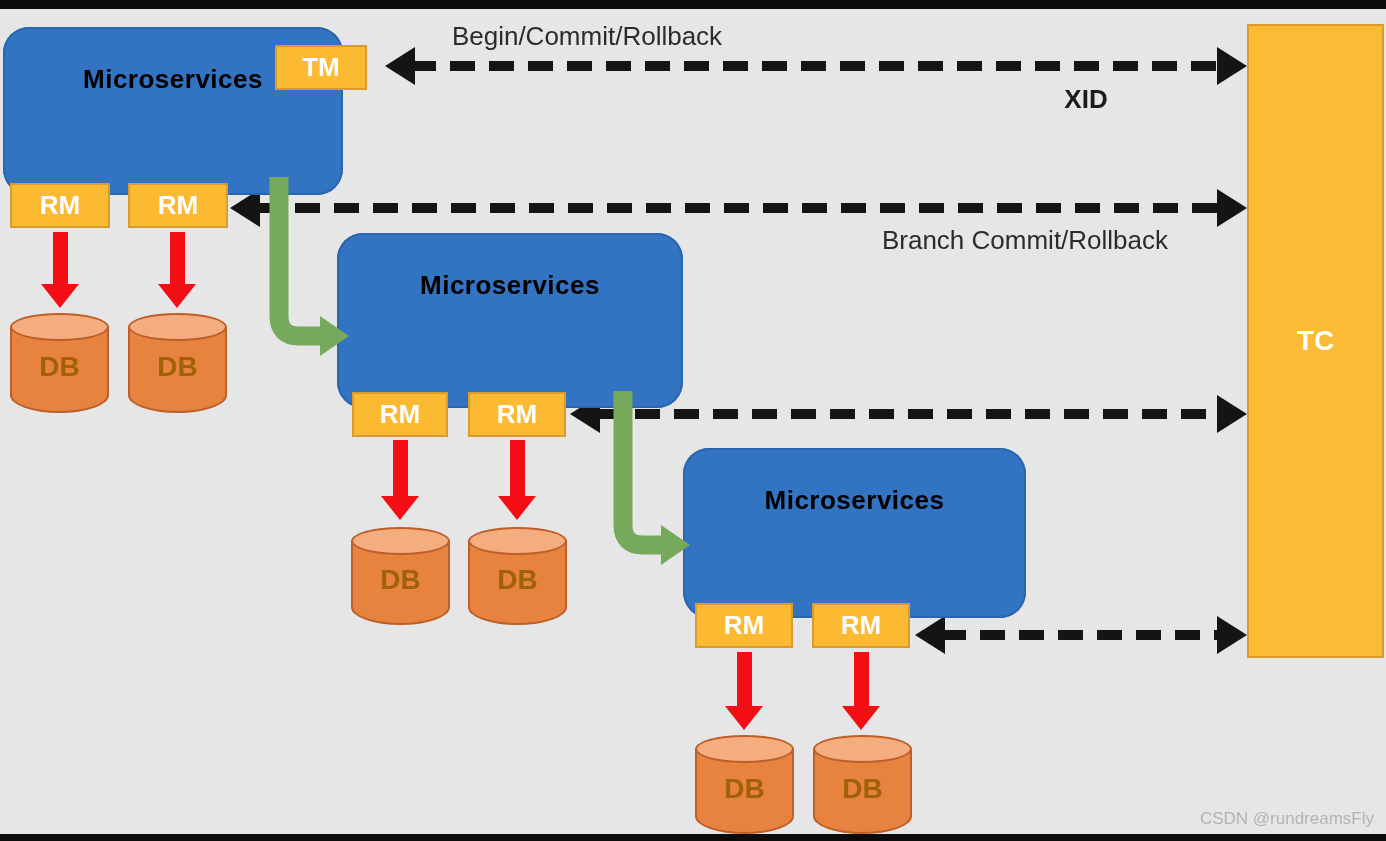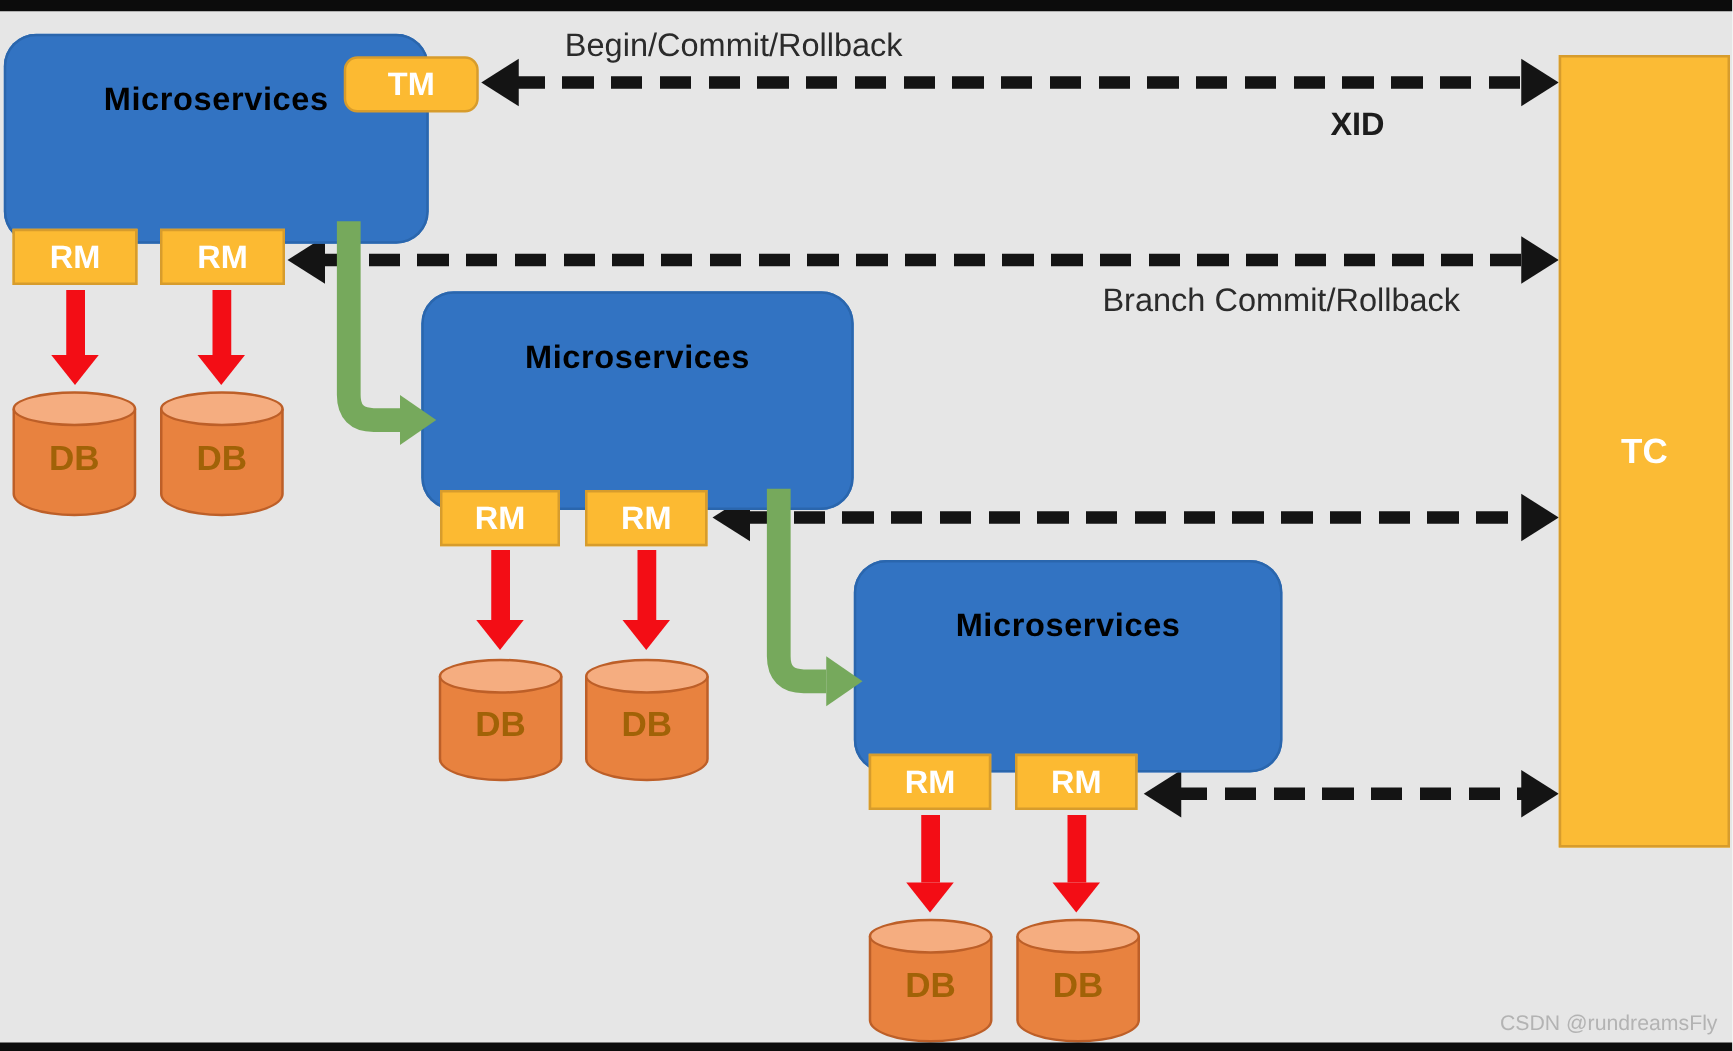--- a/index.html
+++ b/index.html
@@ -24,21 +24,21 @@
 
   
   .ybox{
     position:absolute;background:#fcba32;border:2px solid #d79c2c;
     display:flex;align-items:center;justify-content:center;
     color:#ffffff;font-weight:bold;font-size:26px;z-index:4;box-sizing:border-box;
   }
   .tcbox{
     position:absolute;background:#fbbb35;border:2px solid #d79c2c;z-index:3;
     display:flex;align-items:center;justify-content:center;
-    color:#ffffff;font-weight:bold;font-size:28px;box-sizing:border-box;margin-top:20px;
+    color:#ffffff;font-weight:bold;font-size:28px;box-sizing:border-box;
   }
 
   
   .dash-line{
     position:absolute;height:10px;z-index:2;
     background:repeating-linear-gradient(90deg,#141414 0 25px,transparent 25px 39px);
   }
   .ahead{position:absolute;width:0;height:0;z-index:2;
     border-top:19px solid transparent;border-bottom:19px solid transparent;}
   .ahead.pl{border-right:30px solid #141414;}
@@ -100,21 +100,21 @@
   <div class="ahead pl" style="left:915px;top:616px;"></div>
   <div class="ahead pr" style="left:1217px;top:616px;"></div>
 
   <div class="lbl" style="left:420px;top:21px;width:334px;">Begin/Commit/Rollback</div>
   <div class="lbl bold" style="left:1046px;top:84px;width:80px;">XID</div>
   <div class="lbl" style="left:850px;top:225px;width:350px;">Branch Commit/Rollback</div>
 
   <div class="svc" style="left:3px;top:27px;width:340px;height:168px;">
     <div class="svc-title">Microservices</div>
   </div>
-  <div class="ybox" style="left:275px;top:45px;width:108px;height:45px;border-radius:11px;">
+  <div class="ybox" style="left:275px;top:45px;width:92px;height:45px;">
     <span>TM</span>
   </div>
   <div class="ybox" style="left:10px;top:183px;width:100px;height:45px;">
     <span>RM</span>
   </div>
   <div class="ybox" style="left:128px;top:183px;width:100px;height:45px;">
     <span>RM</span>
   </div>
   <div class="red-arrow" style="left:41px;top:232px;height:76px;">
     <div class="shaft"></div>

